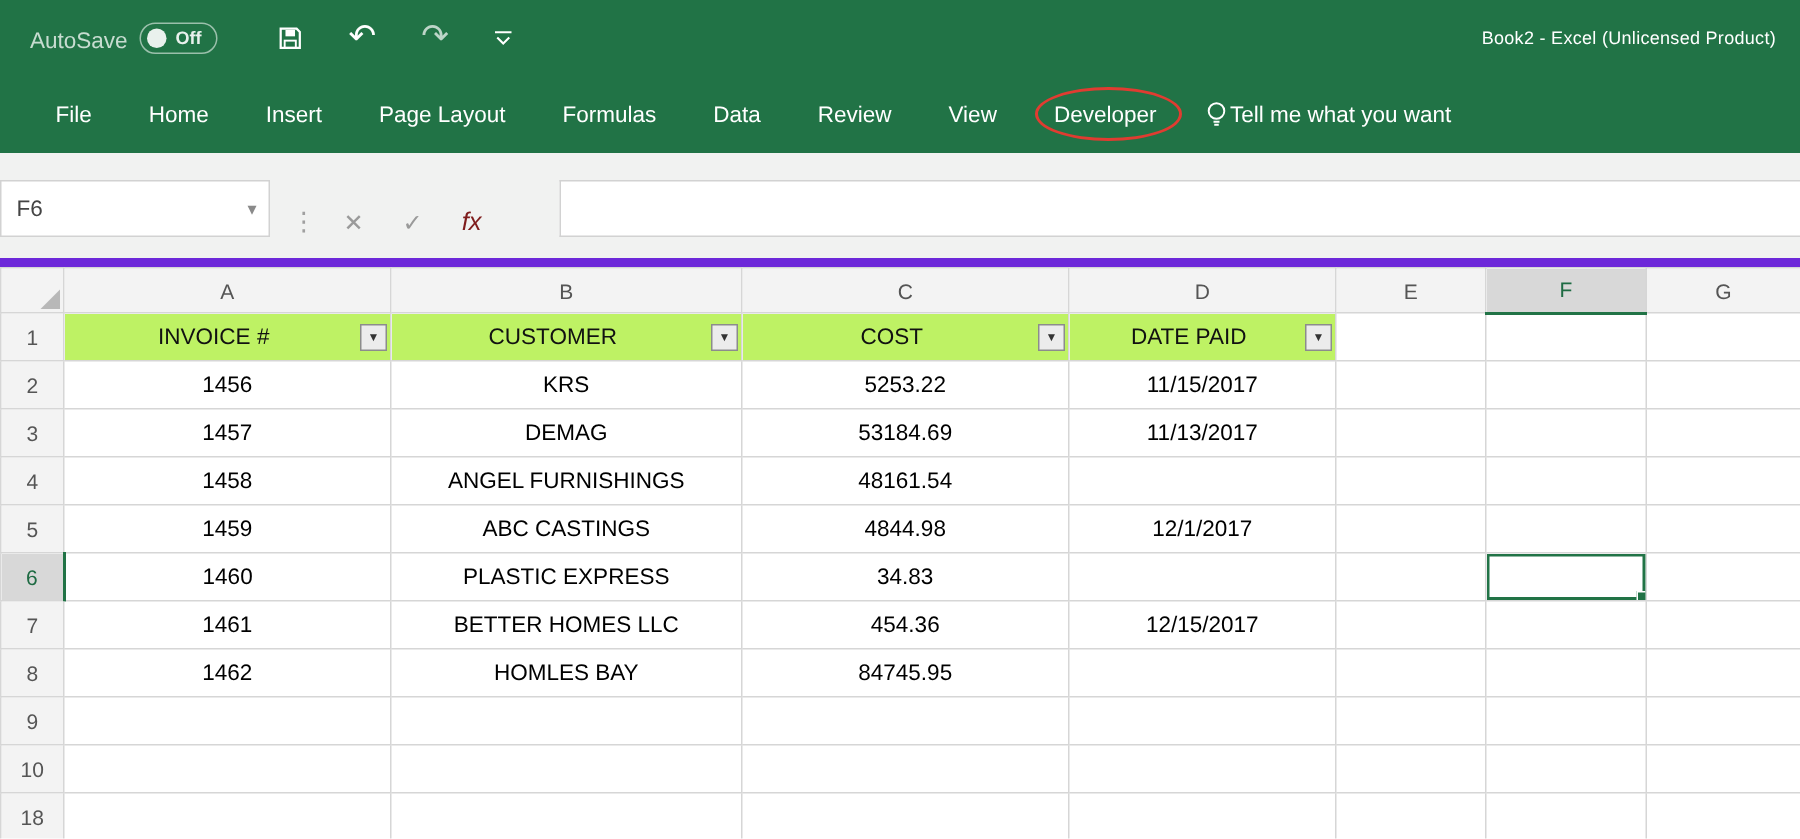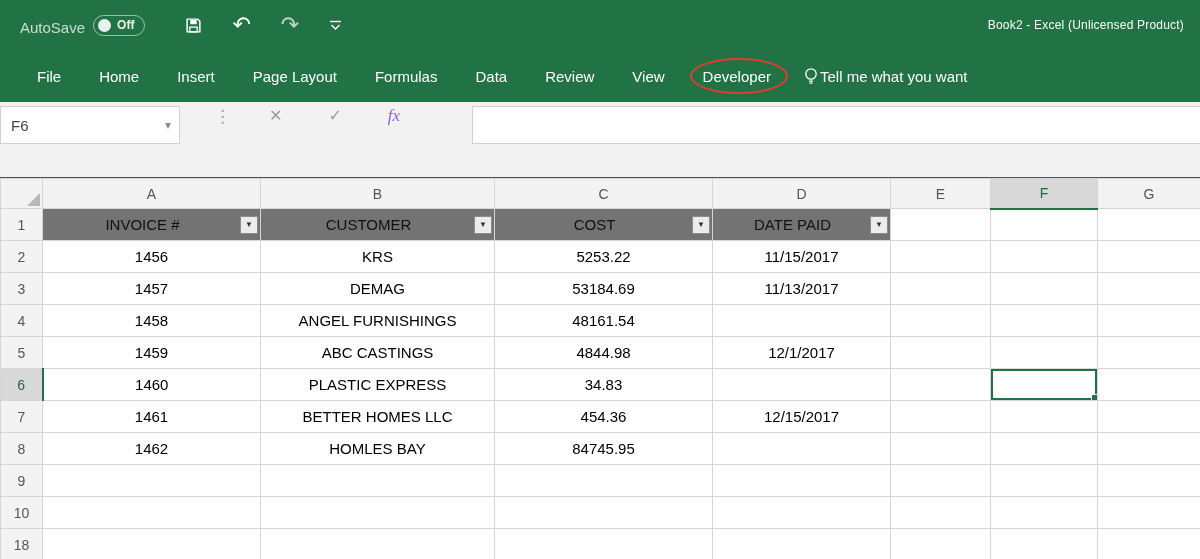--- a/index.html
+++ b/index.html
@@ -24,48 +24,48 @@
   .ribbon { height:52px; background:#217346; display:flex; align-items:center;
     padding-left:18px; color:#fff; }
   .tab { padding:0 19px; font-size:15px; height:52px; display:flex; align-items:center;
     position:relative; white-space:nowrap; cursor:default; }
   .tab-developer .annot { position:absolute; left:6px; right:2px; top:8px; bottom:8px;
     border:2.5px solid #e03c31; border-radius:50%; pointer-events:none; }
   .tellme { display:flex; align-items:center; gap:2px; margin-left:14px; font-size:15px;
     white-space:nowrap; }
 
   
-  .formula-strip { height:76px; background:#f1f2f1; display:flex; align-items:flex-start;
-    padding:4px 0 14px 0; border-bottom:1px solid #6d28d9;gap:20px; }
+  .formula-strip { height:76px; background:#f1f2f1; display:flex; align-items:flex-end;
+    padding:4px 0 14px 0; border-bottom:6px solid #6d28d9; }
   .name-box { width:180px; height:38px; background:#fff; border:1px solid #d2d2d2;
     display:flex; align-items:center; padding:0 8px 0 10px; font-size:15px; color:#444; }
   .name-box .nb-caret { margin-left:auto; color:#8a8a8a; font-size:12px; }
   .dots { color:#a0a0a0; font-size:17px; margin:0 18px 0 14px;
     font-family:"DejaVu Sans", sans-serif; }
   .fb-btn { font-size:16px; color:#9a9a9a; margin-right:26px;
     font-family:"DejaVu Sans", sans-serif; }
-  .fb-fx { font-style:italic; font-family:Liberation Serif, serif; color:#8b5cf6;
+  .fb-fx { font-style:italic; font-family:Liberation Sans, sans-serif; color:#7f1d1d;
     font-size:17px; margin-right:52px; }
   .formula-input { flex:1; height:38px; background:#fff; border:1px solid #d2d2d2;
     border-right:none; font-size:15px; padding:0 8px; }
 
   
   .grid table { border-collapse:collapse; table-layout:fixed; width:1200px; }
   .grid th, .grid td { border:1px solid #d6d6d6; overflow:hidden; white-space:nowrap; }
   .grid thead th { height:30px; background:#f3f3f3; color:#555; font-weight:400;
     font-size:14px; text-align:center; }
   .grid thead th.sel-col { background:#d8d8d8; border-bottom:2px solid #217346; color:#1e6b43; }
   .corner { position:relative; background:#f3f3f3; }
   .corner .tri { position:absolute; right:2px; bottom:2px; width:0; height:0;
     border-left:13px solid transparent; border-bottom:13px solid #b8b8b8; }
   .grid tbody tr { height:32px; }
   .gut { background:#f3f3f3; color:#555; font-size:14px; text-align:center; font-weight:400; }
   .gut.sel-row { background:#d8d8d8; border-right:2px solid #217346; color:#1e6b43; }
   .c { font-size:15px; color:#000; text-align:center; background:#fff; }
-  .hdrcell { background:#737373; position:relative; font-size:15px; color:#111;
+  .hdrcell { background:#bef264; position:relative; font-size:15px; color:#111;
     text-align:center; padding:0 22px 0 4px; }
   .filter-btn { position:absolute; right:2px; top:50%; transform:translateY(-50%);
     width:18px; height:18px; background:#ececec; border:1px solid #8c8c8c;
     font-size:8px; color:#333; display:flex; align-items:center; justify-content:center; }
   .sel-cell { position:relative; box-shadow:inset 0 0 0 2px #217346; }
   .fill-handle { position:absolute; right:-1px; bottom:-1px; width:7px; height:7px;
     background:#217346; border:1px solid #fff; }
 
   svg { display:block; }
 </style>

